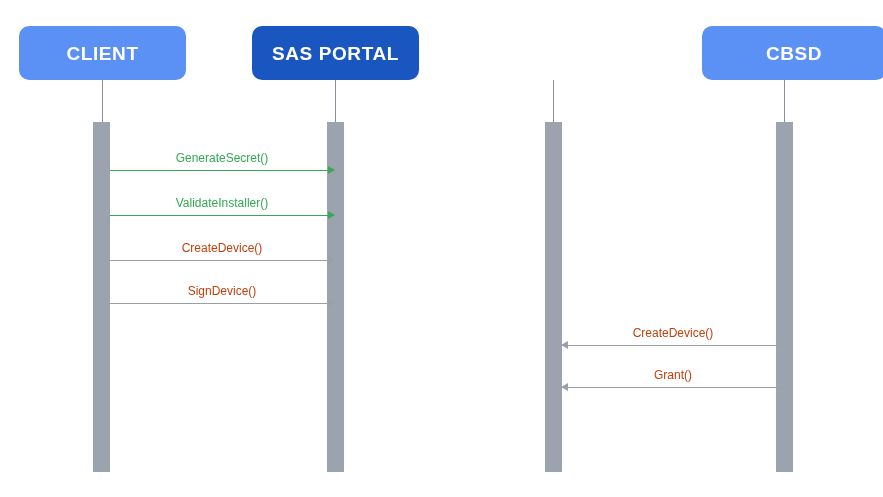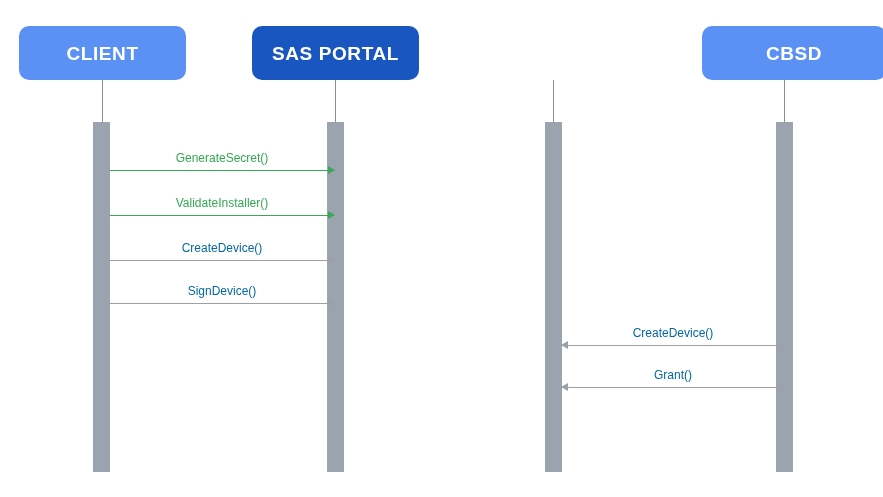--- a/index.html
+++ b/index.html
@@ -90,21 +90,21 @@
     bottom: 6px;
     text-align: center;
     font-size: 12px;
     line-height: 1;
     white-space: nowrap;
   }
 
   .msg-gray .msg-line   { background: #9aa0a6; }
   .msg-gray .msg-head.right { border-left-color: #9aa0a6; }
   .msg-gray .msg-head.left  { border-right-color: #9aa0a6; }
-  .msg-gray .msg-label  { color: #0369a1; }
+  .msg-gray .msg-label  { color: #c2410c; }
 
   .msg-green .msg-line  { background: #3aa757; }
   .msg-green .msg-head.right { border-left-color: #3aa757; }
   .msg-green .msg-label { color: #34a853; }
 </style>
 </head>
 <body>
 
 <div id="canvas">
 

